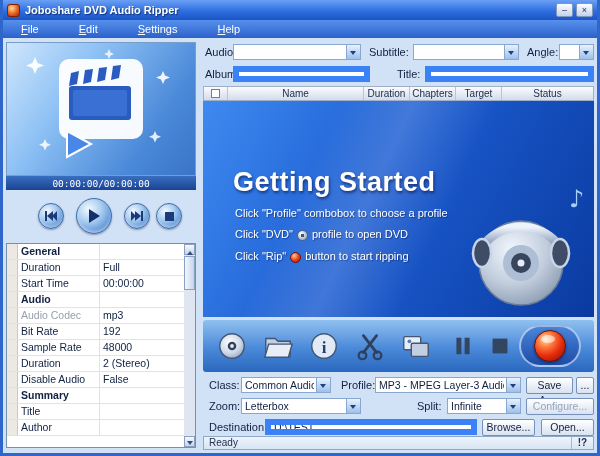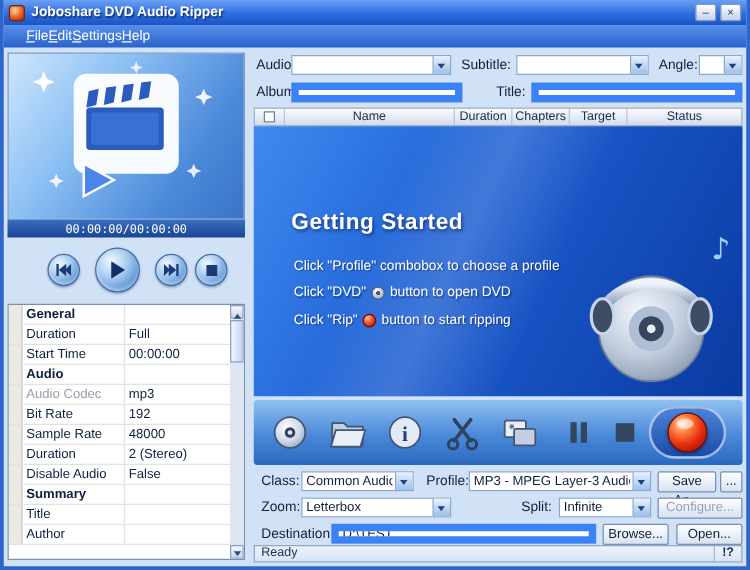--- a/index.html
+++ b/index.html
@@ -14,21 +14,21 @@
   .appicon { width:13px; height:13px; border-radius:3px; border:1px solid #802000;
     background:radial-gradient(circle at 35% 30%, #ffd898, #e86020 55%, #a02808); }
   .wtitle { color:#fff; font-size:11px; font-weight:bold; margin-left:5px;
     text-shadow:1px 1px 1px rgba(0,0,30,.5); }
   .winbtns { position:absolute; right:4px; top:3px; display:flex; gap:3px; }
   .wbtn { width:17px; height:14px; background:linear-gradient(#fdfdff,#c4d2ea);
     border:1px solid #8098c0; border-radius:2px; color:#1a3060; font-size:9px;
     line-height:12px; text-align:center; cursor:default; }
   .menubar { position:absolute; left:0; top:20px; width:594px; height:18px;
     background:linear-gradient(180deg,#5890ec,#2a62cc);
-    display:flex; align-items:center; padding-left:18px; }
+    display:flex; align-items:center; gap:40px; padding-left:18px; }
   .menu-item { color:#fff; font-size:11px; display:inline-block; }
   .menu-item::first-letter { text-decoration:underline; }
 
   
   .preview { position:absolute; left:3px; top:42px; width:190px; height:134px;
     border:1px solid #7a9cc8;
     background:linear-gradient(125deg,#cfe6fc 0%,#8cc0f4 35%,#4a88d8 75%,#3a74c8 100%); }
   .timestrip { position:absolute; left:3px; top:176px; width:190px; height:14px;
     background:linear-gradient(#3a6ec0,#1a4494); color:#fff; text-align:center;
     font-family:"DejaVu Sans Mono", monospace; font-size:9.5px; line-height:15px; }
@@ -87,21 +87,21 @@
   .thcell { border-right:1px solid #b8c4d8; text-align:center; line-height:13px;
     overflow:hidden; white-space:nowrap; }
   .thchk { width:24px; display:flex; align-items:center; justify-content:center; }
   .cbox { width:9px; height:9px; background:#fff; border:1px solid #708098; }
 
   
   .gs { position:absolute; left:200px; top:101px; width:391px; height:216px;
     background:linear-gradient(118deg,#3e8af0 0%,#1c5cd0 45%,#0a3aa0 100%); overflow:hidden; }
   .gs-sheen { position:absolute; inset:0;
     background:linear-gradient(115deg, transparent 28%, rgba(255,255,255,.16) 43%, transparent 60%); }
-  .gs-title { position:absolute; left:30px; top:66px; color:#fff; font-size:18px;
+  .gs-title { position:absolute; left:30px; top:66px; color:#fff; font-size:27px;
     font-weight:bold; text-shadow:1px 2px 3px rgba(0,0,40,.55); letter-spacing:.5px; }
   .gs-step { position:absolute; left:32px; color:#fff; font-size:11px;
     text-shadow:1px 1px 1px rgba(0,0,40,.4); white-space:nowrap; }
   .gs-step span { margin-right:4px; }
   .mini { display:inline-block; width:11px; height:11px; border-radius:50%;
     vertical-align:middle; margin-right:4px; }
   .mini-disc { background:
     radial-gradient(circle at 50% 50%, #44546c 0 1.5px, transparent 1.8px),
     radial-gradient(circle at 35% 30%, #ffffff, #b8c8dc 55%, #8898b0);
     border:1px solid #50607c; }
@@ -302,21 +302,21 @@
     <span class="thcell" style="flex:1; border-right:none;">Status</span>
   </div>
 
   <div class="gs">
     <div class="gs-sheen"></div>
     <div class="gs-title">Getting Started</div>
     <div class="gs-step" style="top:106px;">
       <span>Click "Profile" combobox to choose a profile</span>
     </div>
     <div class="gs-step" style="top:127px;">
-      <span>Click "DVD"</span><span class="mini mini-disc"></span><span>button to open DVD</span>
+      <span>Click "DVD"</span><span class="mini mini-disc"></span><span>profile to open DVD</span>
     </div>
     <div class="gs-step" style="top:149px;">
       <span>Click "Rip"</span><span class="mini mini-rip"></span><span>button to start ripping</span>
     </div>
     <svg class="gs-headphones" width="134" height="128" viewBox="0 0 134 128">
       <defs>
         <radialGradient id="discg" cx="40%" cy="35%" r="75%">
           <stop offset="0%" stop-color="#f4f8fe"></stop>
           <stop offset="55%" stop-color="#c0ccdc"></stop>
           <stop offset="100%" stop-color="#8494ac"></stop>

